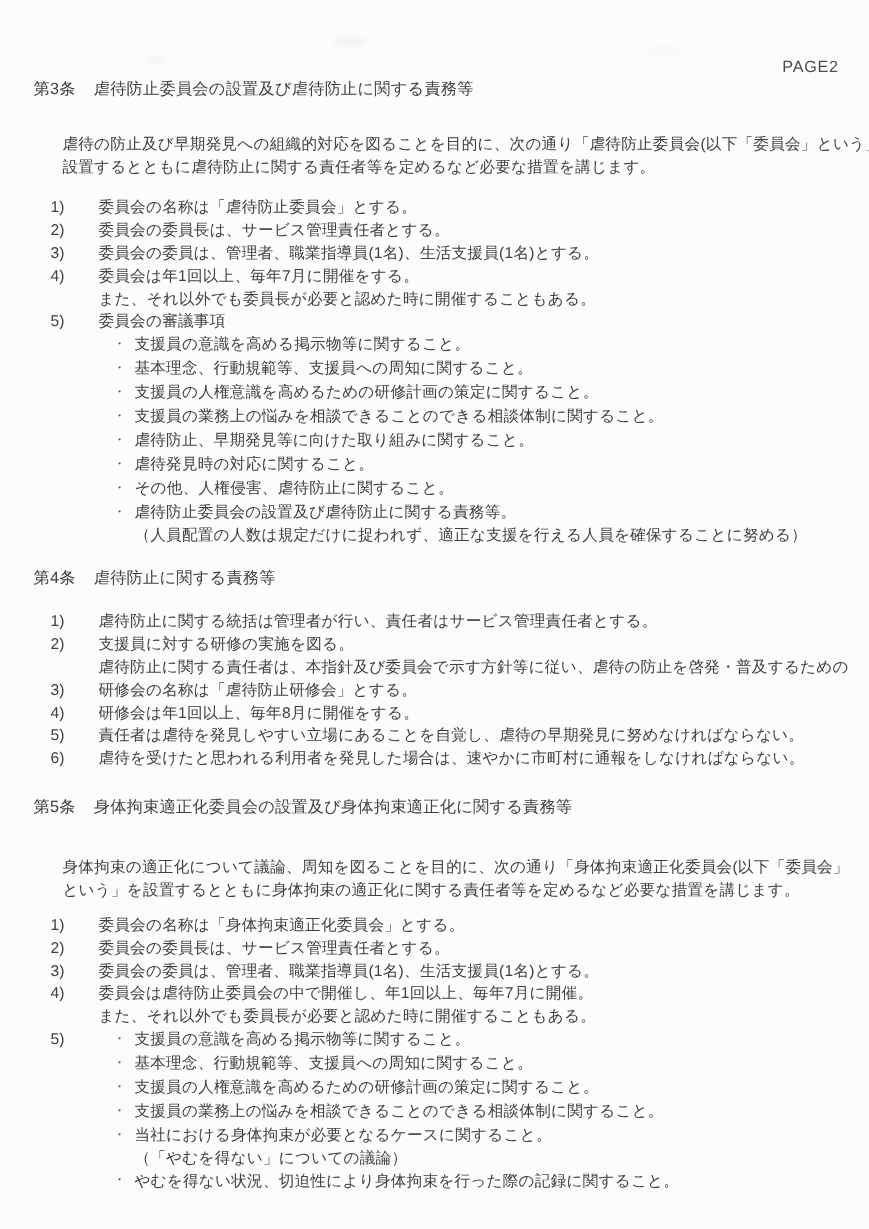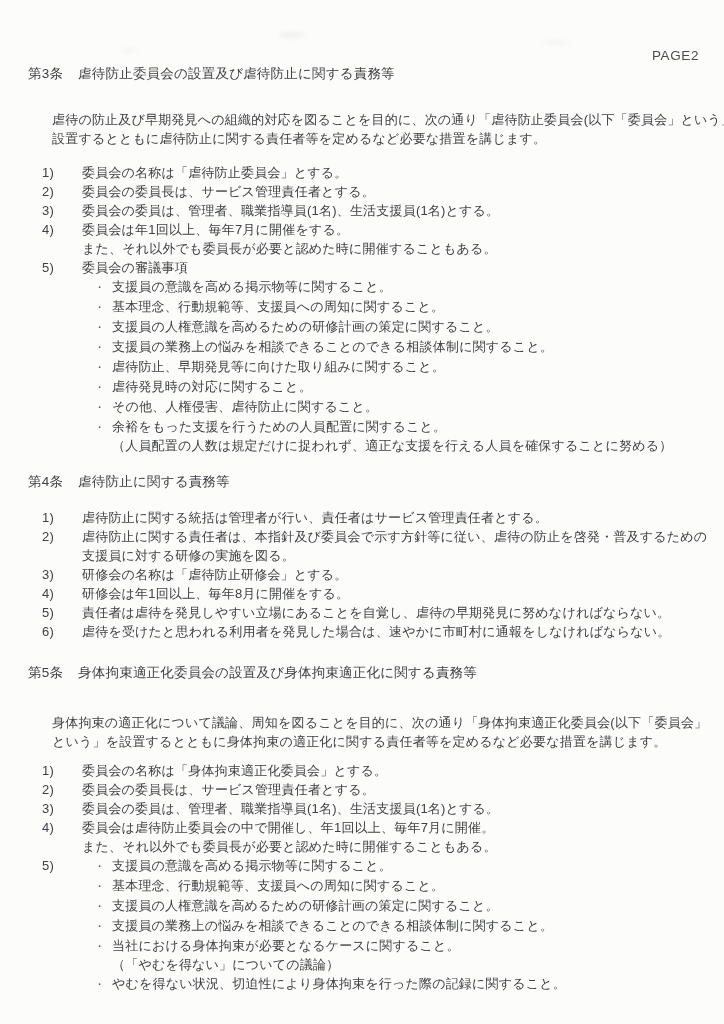--- a/index.html
+++ b/index.html
@@ -139,21 +139,21 @@
             </div>
             <div class="bullet">
               <span class="dot">・</span>
               <div class="b-body">
                 <div class="b-line">その他、人権侵害、虐待防止に関すること。</div>
               </div>
             </div>
             <div class="bullet">
               <span class="dot">・</span>
               <div class="b-body">
-                <div class="b-line">余裕をもった支援を行うための人員配置に関すること。</div>
+                <div class="b-line">虐待防止委員会の設置及び虐待防止に関する責務等。</div>
                 <div class="b-note">（人員配置の人数は規定だけに捉われず、適正な支援を行える人員を確保することに努める）</div>
               </div>
             </div>
           </div>
         </div>
       </div>
     </section>
     <section class="article article-a4">
       <div class="article-heading">
         <span class="art-no">第4条</span>
@@ -162,22 +162,22 @@
       <div class="items">
         <div class="item">
           <span class="no">1)</span>
           <div class="item-body">
             <div class="item-line">虐待防止に関する統括は管理者が行い、責任者はサービス管理責任者とする。</div>
           </div>
         </div>
         <div class="item">
           <span class="no">2)</span>
           <div class="item-body">
+            <div class="item-line">支援員に対する研修の実施を図る。</div>
             <div class="item-line">虐待防止に関する責任者は、本指針及び委員会で示す方針等に従い、虐待の防止を啓発・普及するための</div>
-            <div class="item-line">支援員に対する研修の実施を図る。</div>
           </div>
         </div>
         <div class="item">
           <span class="no">3)</span>
           <div class="item-body">
             <div class="item-line">研修会の名称は「虐待防止研修会」とする。</div>
           </div>
         </div>
         <div class="item">
           <span class="no">4)</span>

